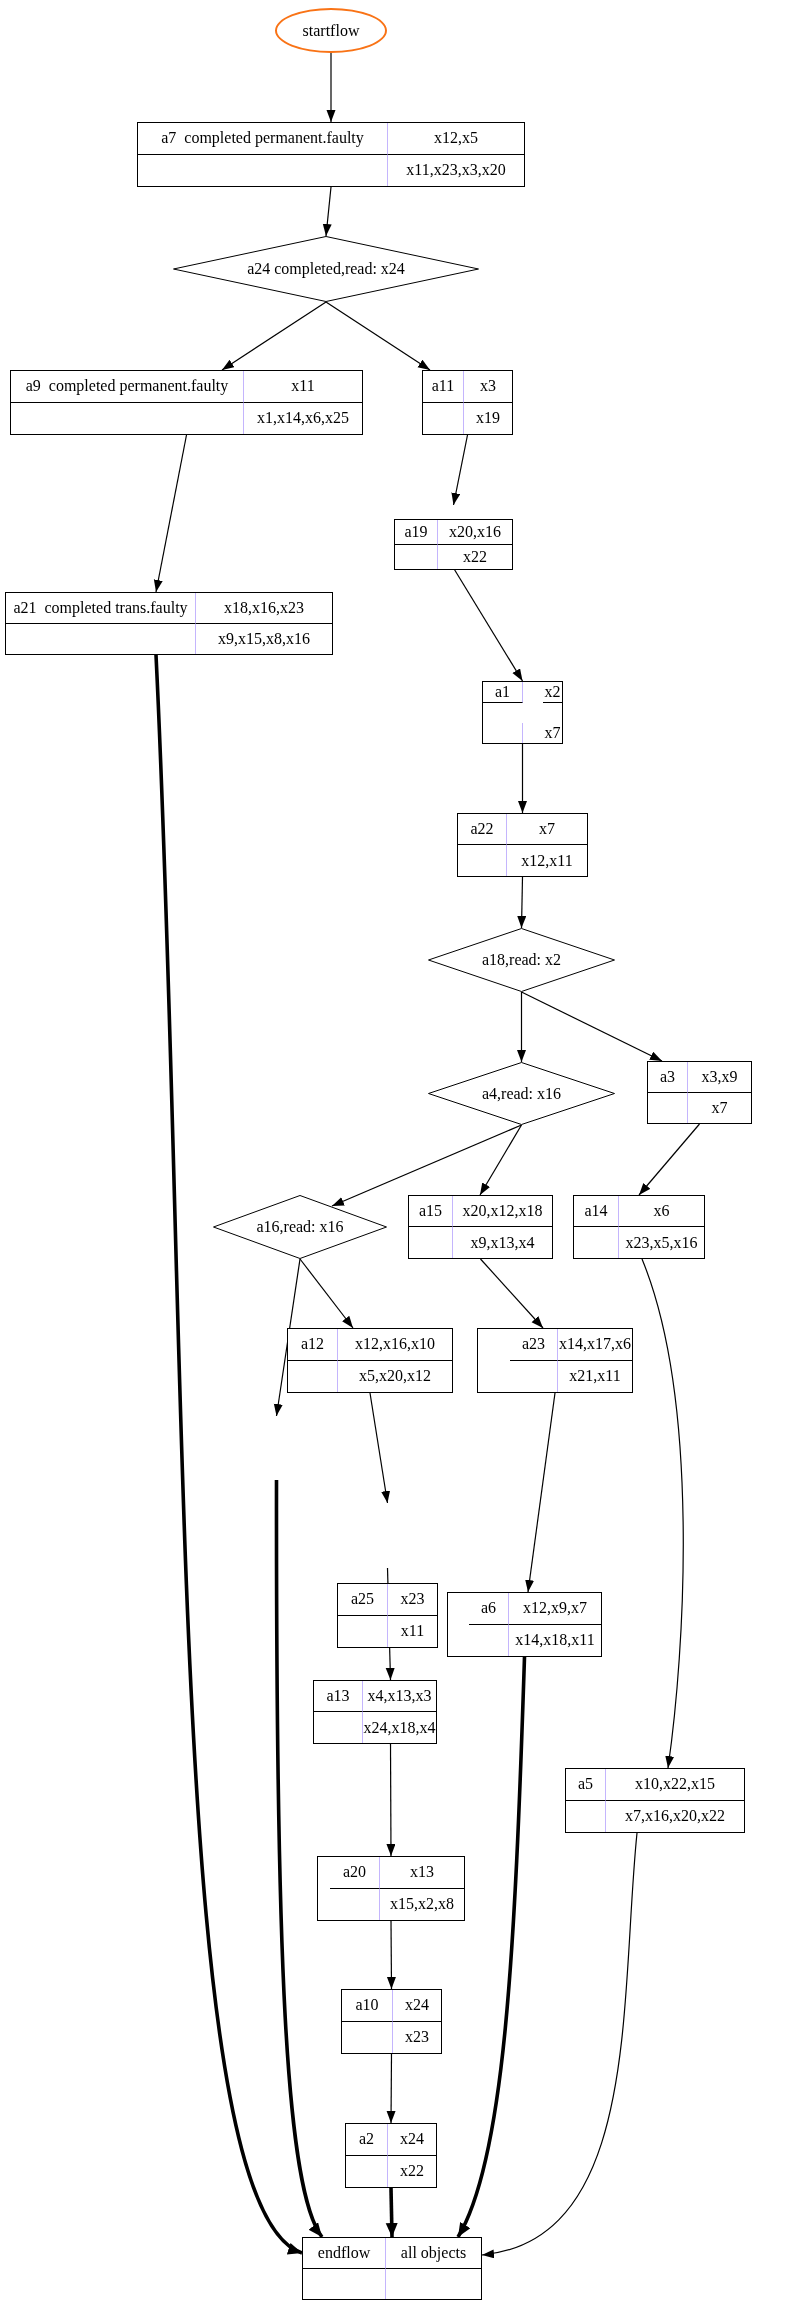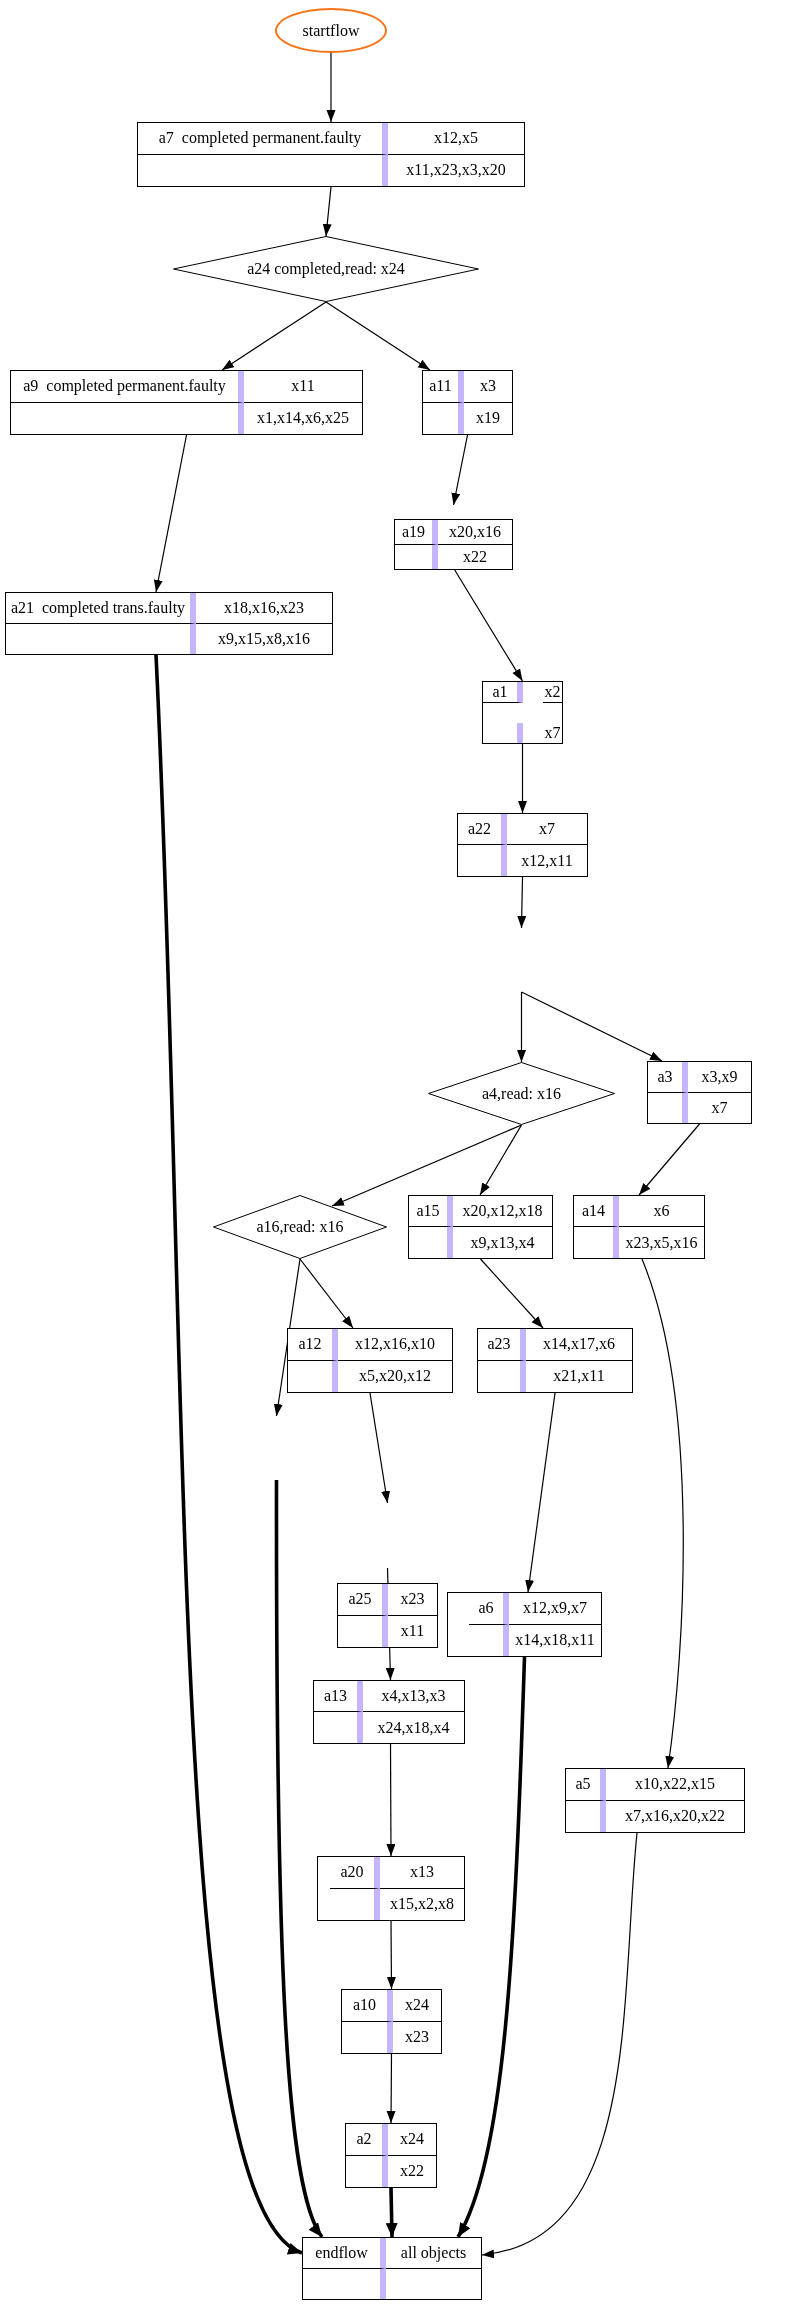--- a/index.html
+++ b/index.html
@@ -4,21 +4,21 @@
 <style>
   html,body{margin:0;padding:0;background:#ffffff;}
   body{width:789px;height:2306px;font-family:"Liberation Serif","DejaVu Serif",serif;color:#000;}
   .canvas{position:relative;width:789px;height:2306px;background:#fff;overflow:hidden;}
   #edge-layer{position:absolute;left:0;top:0;}
   #node-layer{position:absolute;left:0;top:0;width:100%;height:100%;}
   .node{position:absolute;box-sizing:border-box;font-size:16px;line-height:1;}
   .node.ellipse{border:2px solid #f97316;border-radius:50%;display:flex;align-items:center;justify-content:center;background:#fff;}
   .node.record{display:grid;border:1px solid #000;background:#fff;}
   .record .c{display:flex;align-items:center;justify-content:center;overflow:hidden;white-space:pre;box-sizing:border-box;}
-  .record .br{border-right:6px solid #c4b5fd;}
+  .record .br{border-right:1px solid #c4b5fd;}
   .record .bb{border-bottom:1px solid #000;}
   .node.diamond{background:transparent;}
   .diamond svg{position:absolute;left:0;top:0;display:block;}
   .diamond .dlbl{position:absolute;left:0;top:0;right:0;bottom:0;display:flex;align-items:center;justify-content:center;white-space:pre;}
 </style>
 </head>
 <body>
 
 <div class="canvas">
   <svg id="edge-layer" width="789" height="2306" viewBox="0 0 789 2306">
@@ -107,20 +107,26 @@
         <div class="c bb"><span>x2</span></div>
         <div class="c br"></div>
         <div class="c "><span>x7</span></div>
       </div>
       <div class="node record" style="left: 457px; top: 813px; width: 131px; height: 64px; grid-template-columns: 49px 1fr; grid-template-rows: 1fr 1fr;">
         <div class="c br bb"><span>a22</span></div>
         <div class="c bb"><span>x7</span></div>
         <div class="c br"></div>
         <div class="c "><span>x12,x11</span></div>
       </div>
+      <div class="node diamond" style="left: 428px; top: 928px; width: 187px; height: 64px;">
+        <svg width="187" height="64">
+          <polygon points="93.5,0.5 186.5,32 93.5,63.5 0.5,32" fill="#ffffff" stroke="#000000"></polygon>
+        </svg>
+        <span class="dlbl">a18,read: x2</span>
+      </div>
       <div class="node diamond" style="left: 428px; top: 1062px; width: 187px; height: 63px;">
         <svg width="187" height="63">
           <polygon points="93.5,0.5 186.5,31.5 93.5,62.5 0.5,31.5" fill="#ffffff" stroke="#000000"></polygon>
         </svg>
         <span class="dlbl">a4,read: x16</span>
       </div>
       <div class="node record" style="left: 647px; top: 1061px; width: 105px; height: 63px; grid-template-columns: 40px 1fr; grid-template-rows: 1fr 1fr;">
         <div class="c br bb"><span>a3</span></div>
         <div class="c bb"><span>x3,x9</span></div>
         <div class="c br"></div>
@@ -143,39 +149,39 @@
         <div class="c bb"><span>x6</span></div>
         <div class="c br"></div>
         <div class="c "><span>x23,x5,x16</span></div>
       </div>
       <div class="node record" style="left: 287px; top: 1328px; width: 166px; height: 65px; grid-template-columns: 50px 1fr; grid-template-rows: 1fr 1fr;">
         <div class="c br bb"><span>a12</span></div>
         <div class="c bb"><span>x12,x16,x10</span></div>
         <div class="c br"></div>
         <div class="c "><span>x5,x20,x12</span></div>
       </div>
-      <div class="node record" style="left: 477px; top: 1328px; width: 156px; height: 65px; grid-template-columns: 48px 1fr; grid-template-rows: 1fr 1fr;">
+      <div class="node record" style="left: 477px; top: 1328px; width: 156px; height: 65px; grid-template-columns: 48px 1fr; grid-template-rows: 1fr 1fr; padding-left: 32px;">
         <div class="c br bb"><span>a23</span></div>
         <div class="c bb"><span>x14,x17,x6</span></div>
         <div class="c br"></div>
         <div class="c "><span>x21,x11</span></div>
       </div>
       <div class="node record" style="left: 337px; top: 1583px; width: 101px; height: 65px; grid-template-columns: 50px 1fr; grid-template-rows: 1fr 1fr;">
         <div class="c br bb"><span>a25</span></div>
         <div class="c bb"><span>x23</span></div>
         <div class="c br"></div>
         <div class="c "><span>x11</span></div>
       </div>
       <div class="node record" style="left: 447px; top: 1592px; width: 155px; height: 65px; grid-template-columns: 40px 1fr; grid-template-rows: 1fr 1fr; padding-left: 21px;">
         <div class="c br bb"><span>a6</span></div>
         <div class="c bb"><span>x12,x9,x7</span></div>
         <div class="c br"></div>
         <div class="c "><span>x14,x18,x11</span></div>
       </div>
-      <div class="node record" style="left: 313px; top: 1680px; width: 152px; height: 64px; grid-template-columns: 49px 1fr; grid-template-rows: 1fr 1fr;">
+      <div class="node record" style="left: 313px; top: 1680px; width: 124px; height: 64px; grid-template-columns: 49px 1fr; grid-template-rows: 1fr 1fr;">
         <div class="c br bb"><span>a13</span></div>
         <div class="c bb"><span>x4,x13,x3</span></div>
         <div class="c br"></div>
         <div class="c "><span>x24,x18,x4</span></div>
       </div>
       <div class="node record" style="left: 565px; top: 1768px; width: 180px; height: 65px; grid-template-columns: 40px 1fr; grid-template-rows: 1fr 1fr;">
         <div class="c br bb"><span>a5</span></div>
         <div class="c bb"><span>x10,x22,x15</span></div>
         <div class="c br"></div>
         <div class="c "><span>x7,x16,x20,x22</span></div>

